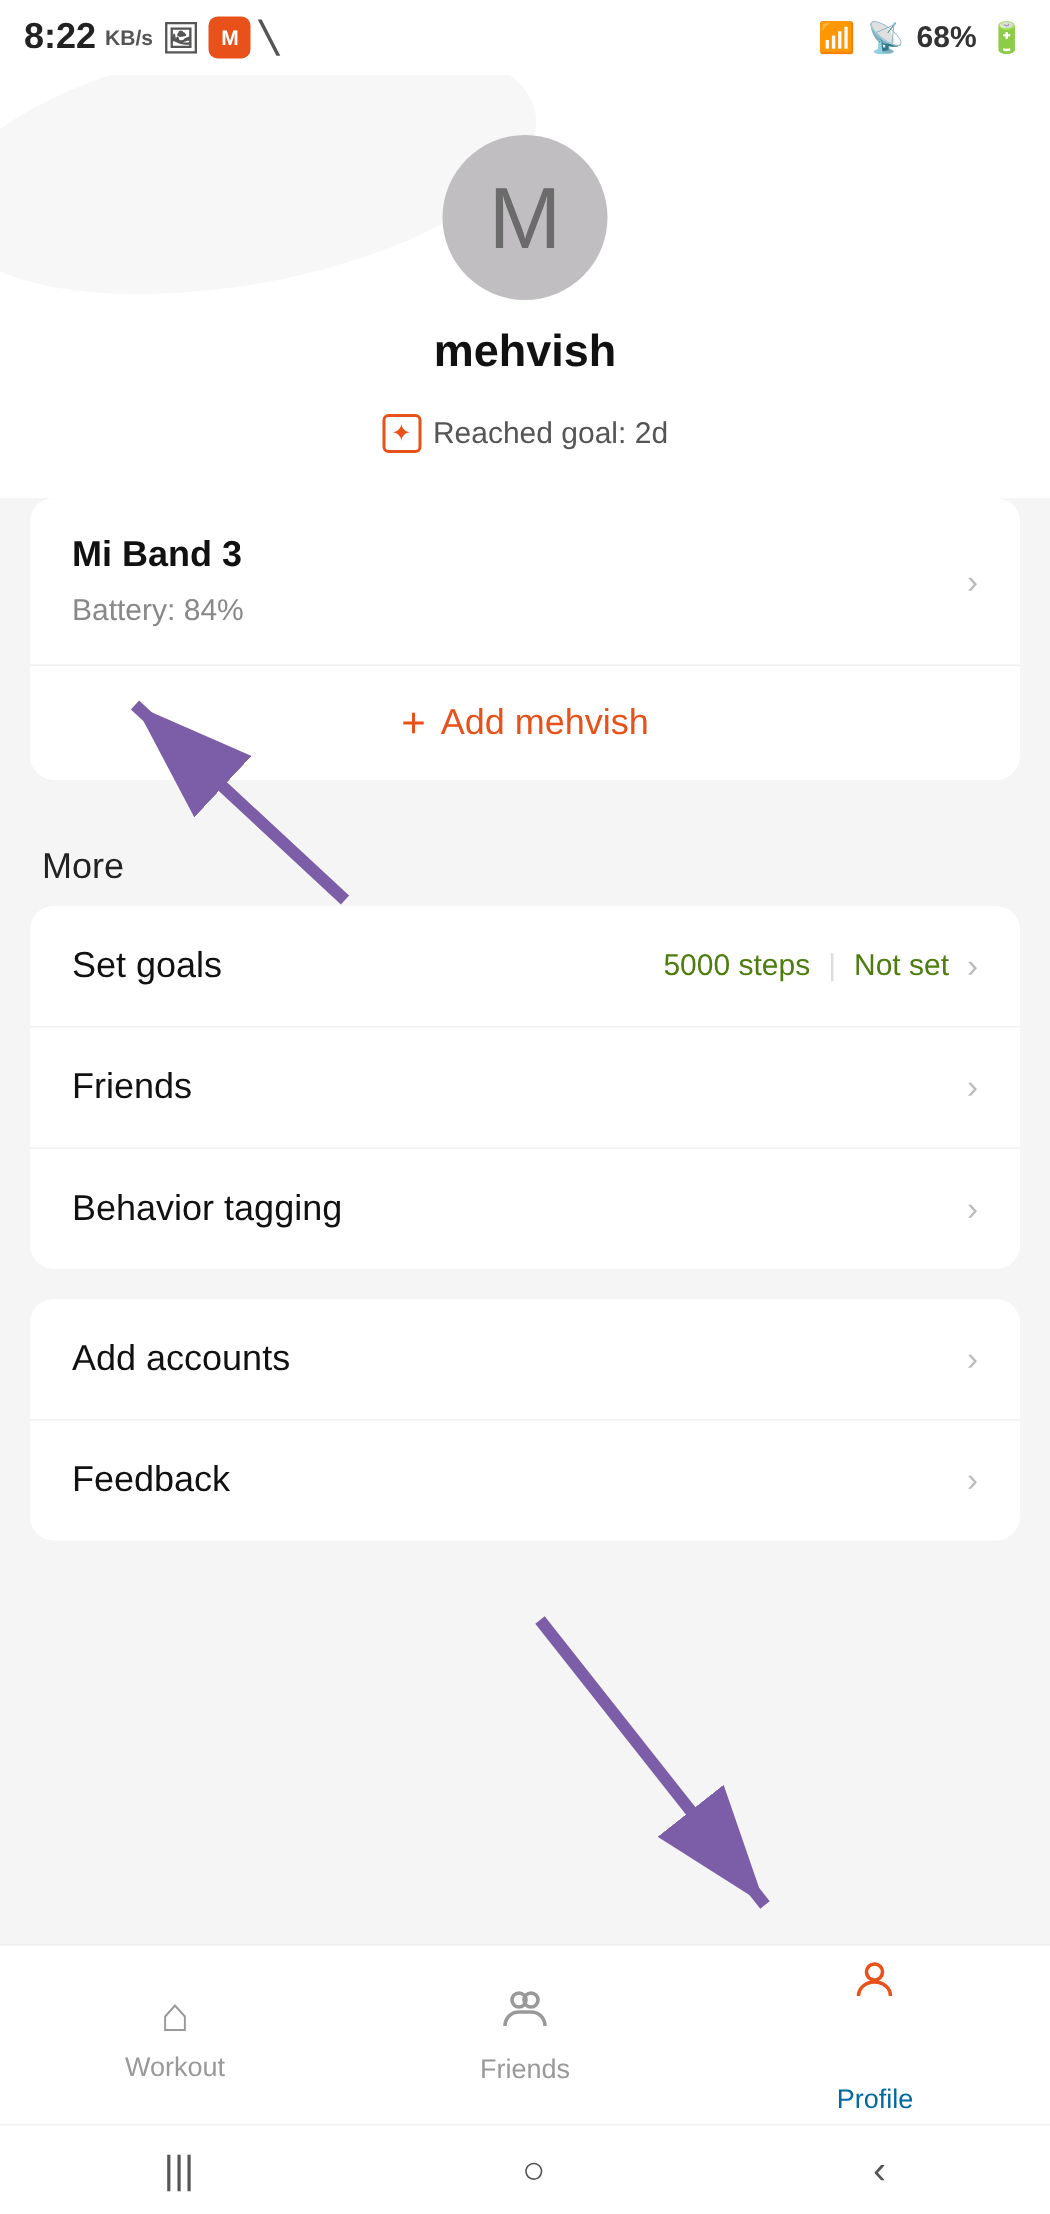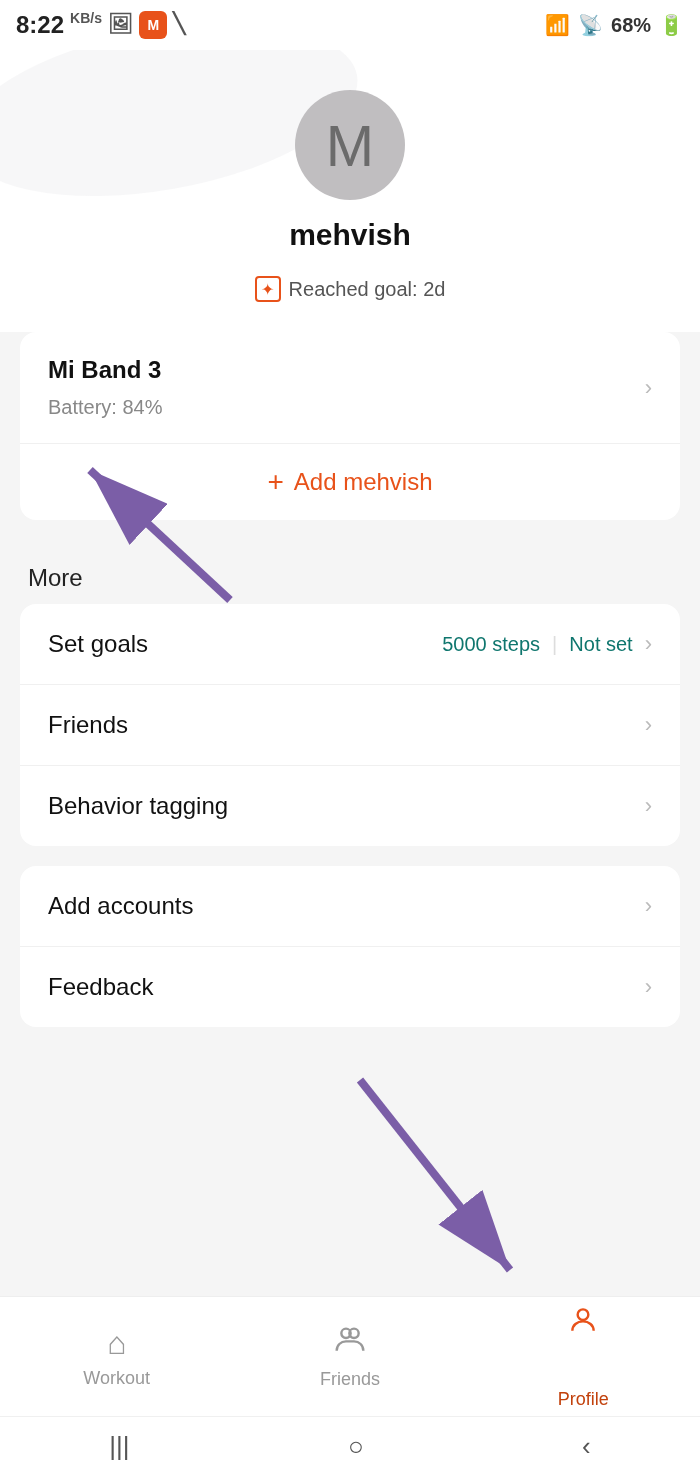--- a/index.html
+++ b/index.html
@@ -17,21 +17,21 @@
       height: 50px;
       background: #fff;
       display: flex;
       align-items: center;
       justify-content: space-between;
       padding: 0 16px;
       font-size: 22px;
       font-weight: 600;
       color: #222;
     }
-    .status-left { display: flex; gap: 6px; }
+    .status-left { display: flex; align-items: center; gap: 6px; }
     .status-right { display: flex; align-items: center; gap: 8px; }
     .status-time { font-size: 24px; font-weight: bold; }
     .kb-icon { font-size: 14px; color: #555; line-height: 1; }
     .orange-icon {
       width: 28px; height: 28px;
       background: #e8521a;
       border-radius: 6px;
       display: flex; align-items: center; justify-content: center;
       color: #fff; font-size: 14px; font-weight: bold;
     }
@@ -129,21 +129,21 @@
       cursor: pointer;
     }
     .menu-row:last-child { border-bottom: none; }
     .menu-row-label {
       font-size: 24px; color: #111; font-weight: 400;
     }
     .menu-row-right {
       display: flex; align-items: center; gap: 12px;
       color: #999; font-size: 20px;
     }
-    .menu-row-value { color: #0f766e; font-size: 20px; }
+    .menu-row-value { color: #4d7c0f; font-size: 20px; }
     .divider-pipe { color: #ddd; font-size: 20px; }
     .chevron {
       font-size: 22px; color: #bbb;
     }
 
     
     .bottom-nav {
       height: 120px;
       background: #fff;
       display: flex;
@@ -296,21 +296,21 @@
     </span>
     <span class="nav-label">Friends</span>
   </div>
   <div class="nav-item active">
     <span class="nav-icon" style="color:#e8521a;font-size:28px;">
       <svg width="32" height="32" viewBox="0 0 24 24" fill="none" stroke="#e8521a" stroke-width="1.8">
         <circle cx="12" cy="8" r="4"></circle>
         <path d="M4 20c0-4 3.6-7 8-7s8 3 8 7"></path>
       </svg>
     </span>
-    <span class="nav-label" style="color:#c2410c;margin-top:40px;">Profile</span>
+    <span class="nav-label" style="color:#0369a1;margin-top:40px;">Profile</span>
   </div>
 </div>
 
 <div class="system-nav">
   <span class="sys-nav-btn">|||</span>
   <span class="sys-nav-btn">○</span>
   <span class="sys-nav-btn">‹</span>
 </div>
 
 <div class="arrow-overlay arrow1">

